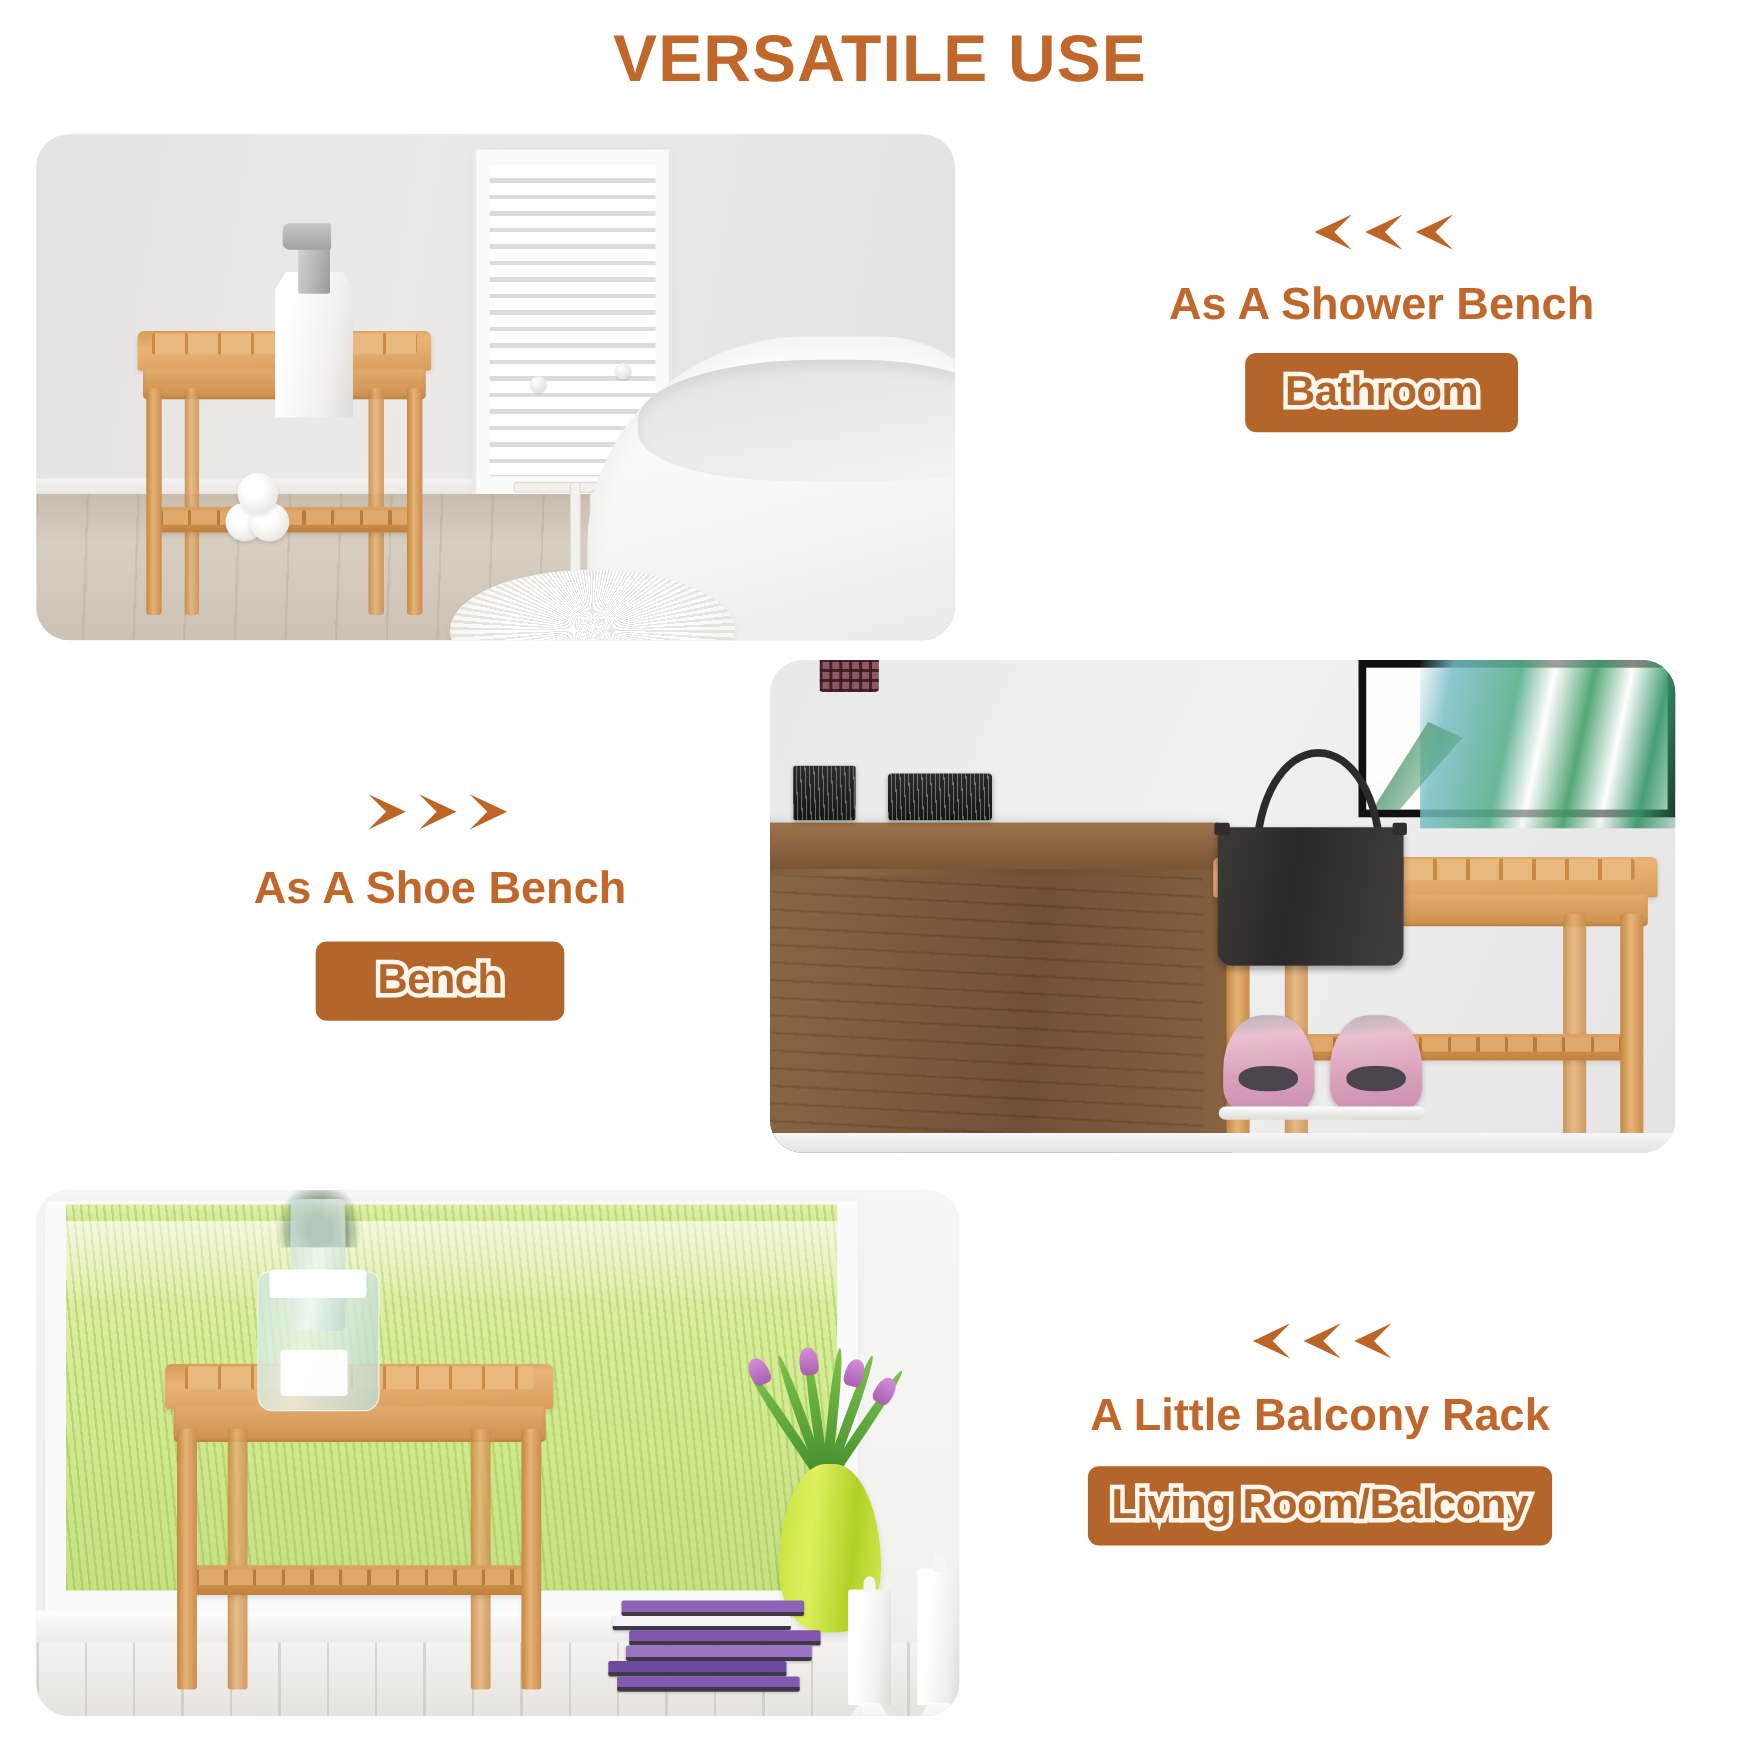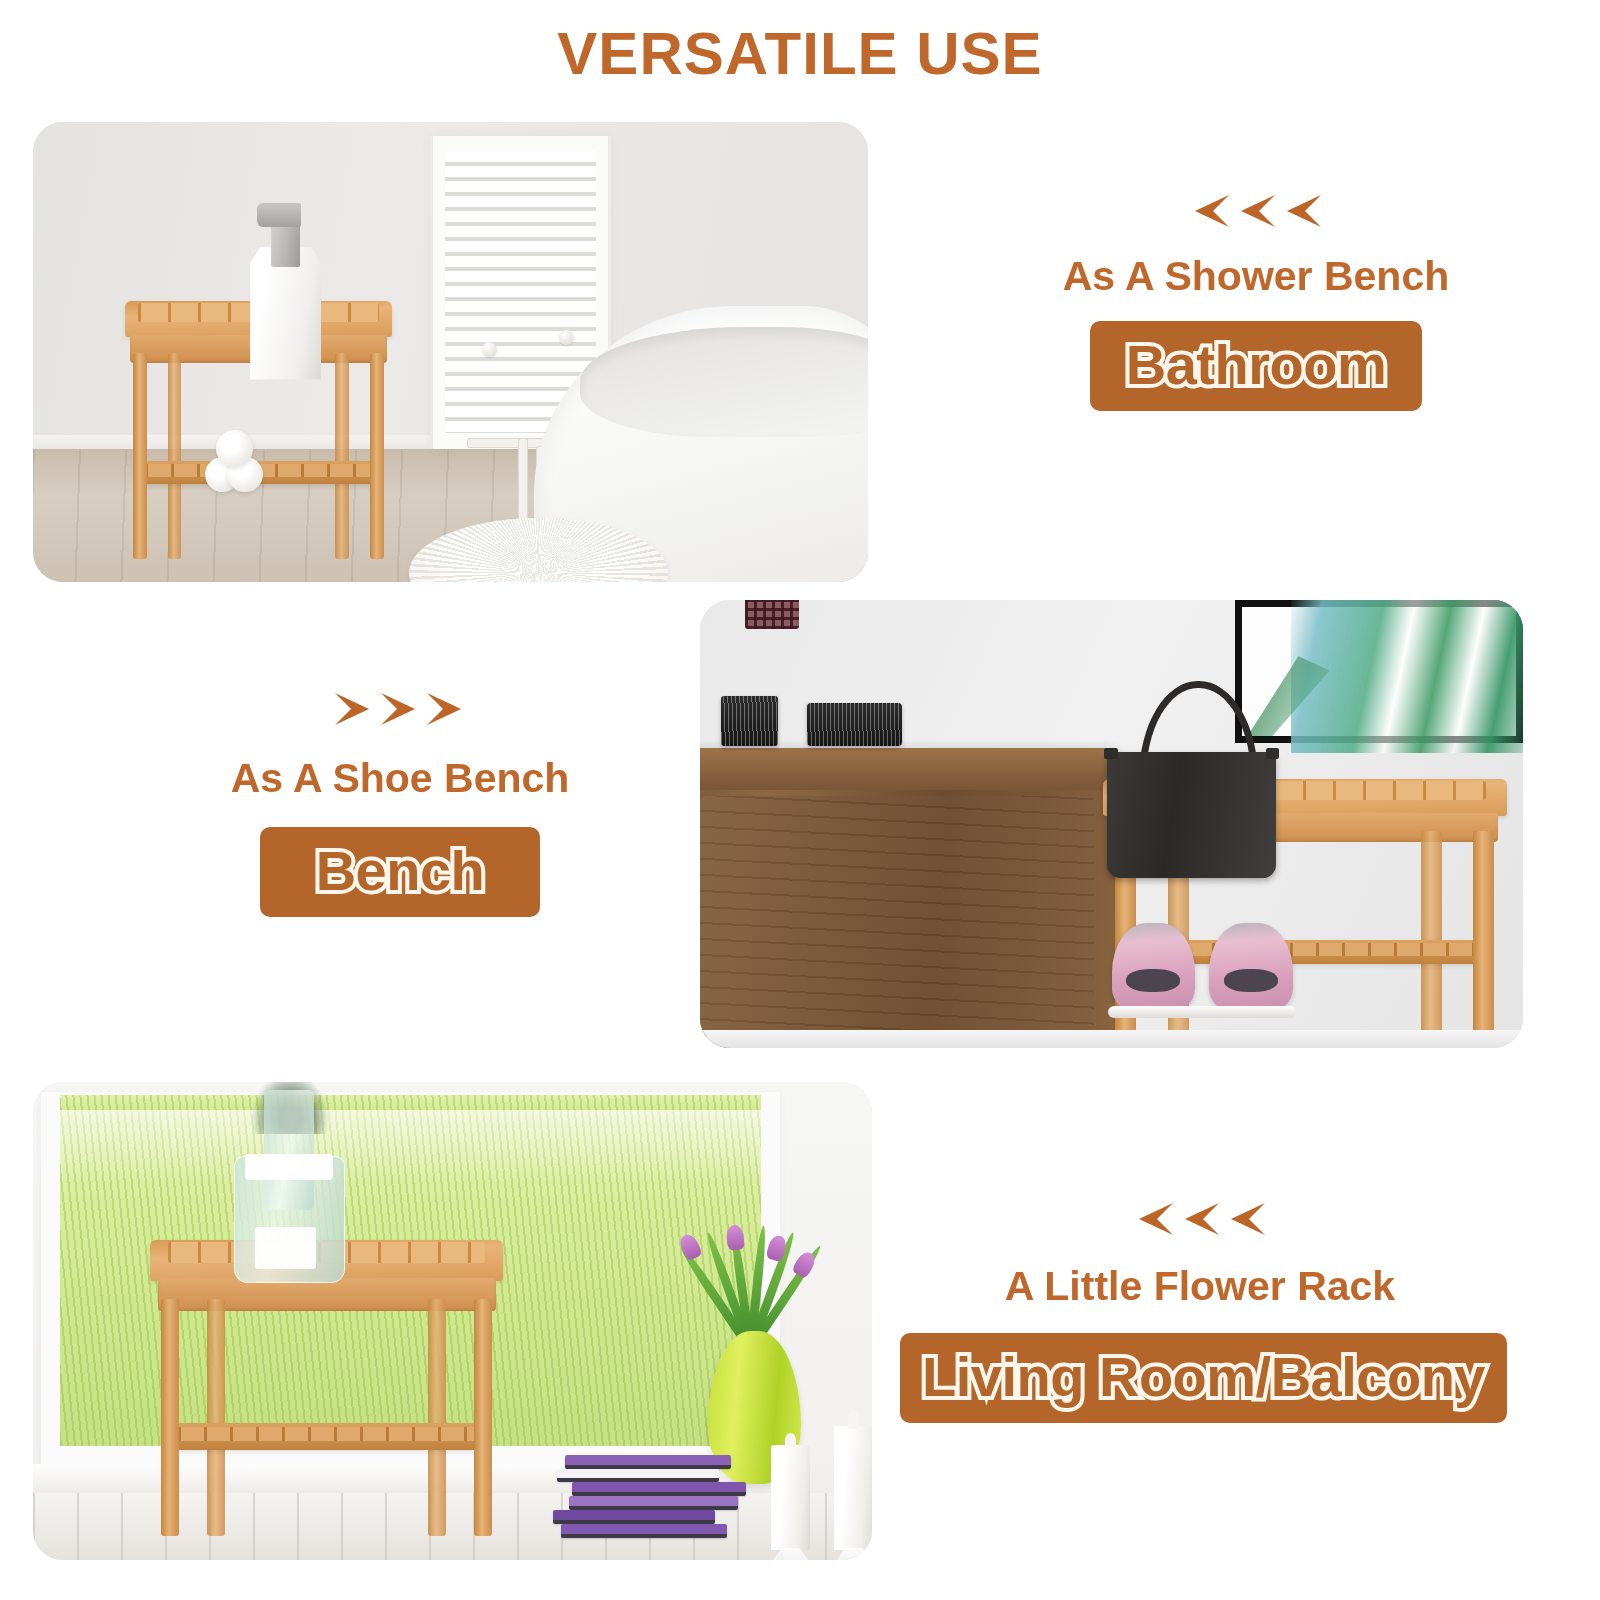--- a/index.html
+++ b/index.html
@@ -410,36 +410,36 @@
   }
   .badge {
     display: inline-block;
     background: #B4652A;
     border-radius: 10px;
     box-sizing: border-box;
     line-height: 1;
   }
   .badge-text {
     display: inline-block;
-    font-size: 56px;
+    font-size: 38px;
     font-weight: bold;
     color: #B4652A;
     white-space: nowrap;
     letter-spacing: -0.5px;
     -webkit-text-stroke: 8px #FCF6EC;
     paint-order: stroke fill;
   }
 
   
   #block-shower { left: 976px; top: 190px;  width: 560px; }
   #block-shower .arrows { margin-bottom: 22px; }
   #block-shower .sub-head { margin-bottom: 22px; }
   #block-shower .badge { padding: 16px 36px 18px; }
 
-  #block-shoe { left: 120px; top: 688px; width: 560px; }
+  #block-shoe { left: 120px; top: 717px; width: 560px; }
   #block-shoe .arrows { margin-bottom: 26px; }
   #block-shoe .sub-head { margin-bottom: 26px; }
   #block-shoe .badge { padding: 16px 56px 18px; }
 
   #block-flower { left: 900px; top: 1198px; width: 600px; }
   #block-flower .arrows { margin-bottom: 24px; }
   #block-flower .sub-head { margin-bottom: 24px; }
   #block-flower .badge { padding: 16px 22px 18px; }
 </style>
 </head>
@@ -630,17 +630,17 @@
     <svg class="arrow" viewBox="0 0 42 34">
       <path d="M40 1 L6 17 L40 33 L24 17 Z" fill="#BC6527"></path>
     </svg>
     <svg class="arrow" viewBox="0 0 42 34">
       <path d="M40 1 L6 17 L40 33 L24 17 Z" fill="#BC6527"></path>
     </svg>
     <svg class="arrow" viewBox="0 0 42 34">
       <path d="M40 1 L6 17 L40 33 L24 17 Z" fill="#BC6527"></path>
     </svg>
   </div>
-  <div class="sub-head">A Little Flower Rack</div>
+  <div class="sub-head">A Little Balcony Rack</div>
   <div class="badge">
     <span class="badge-text">Living Room/Balcony</span>
   </div>
 </div>
 
 </body></html>

